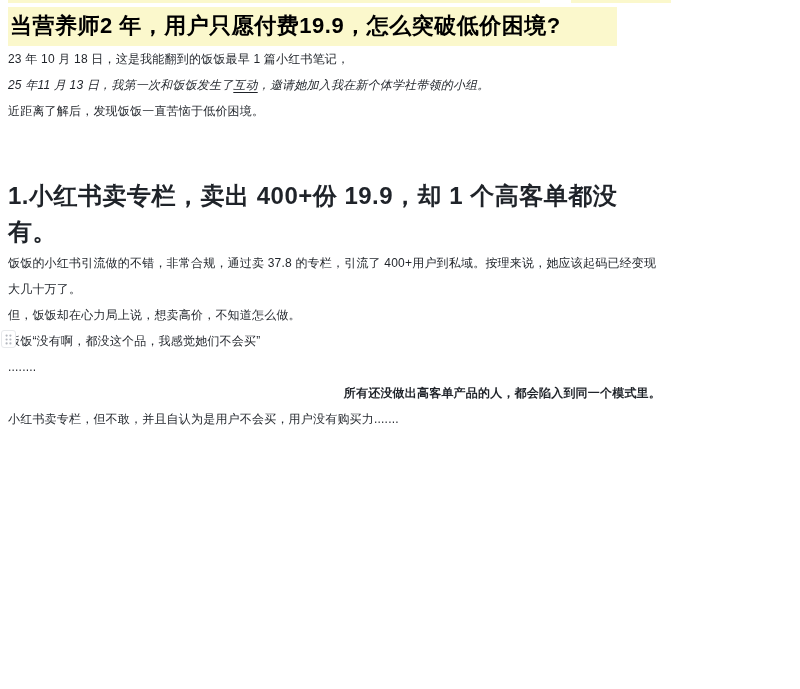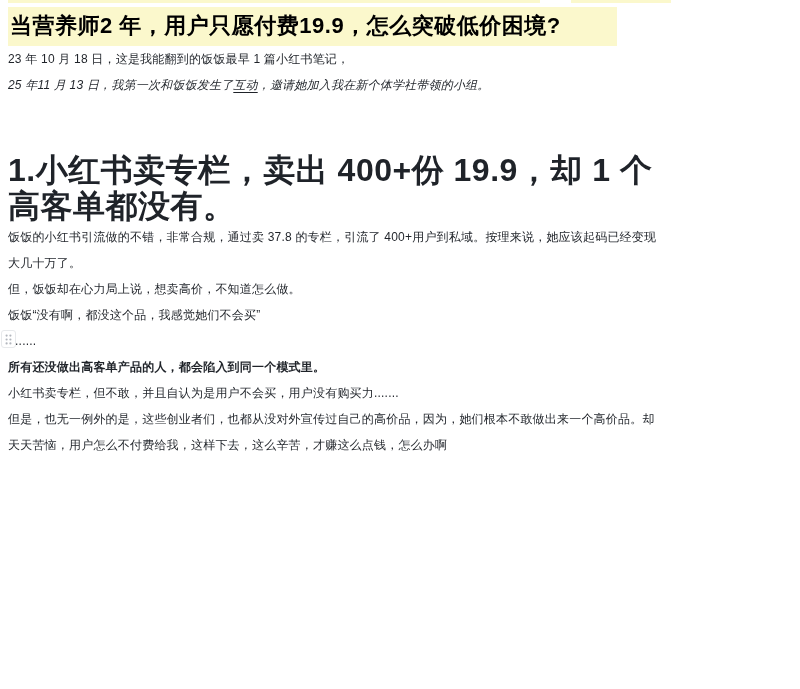--- a/index.html
+++ b/index.html
@@ -38,27 +38,27 @@
     letter-spacing: 0.2px;
   }
   .mt-p1 { margin-top: 38px; }
   .mt-p2 { margin-top: 7px; font-style: italic; }
   .mt-p3 { margin-top: 34px; }
   .mt-p4 { margin-top: 35px; }
   .mt-p5 { margin-top: 32px; }
   .mt-p6 { margin-top: 7px; }
   .mt-p7 { margin-top: 6px; }
   .mt-p8 { margin-top: 6px; }
-  .mt-p9 { margin-top: 32px; }
+  .mt-p9 { margin-top: 32px; text-align: right; }
   .mt-p10 { margin-top: 6px; }
   .mt-p11 { margin-top: 8px; }
 
   h2.doc-h2 {
     margin: 54px 8px 0 8px;
-    font-size: 32px;
+    font-size: 24px;
     font-weight: 700;
     line-height: 36px;
     letter-spacing: 0.5px;
   }
   .bold { font-weight: 700; }
   u.inline-underline { text-decoration: underline; text-underline-offset: 3px; }
 
   .drag-handle {
     position: absolute;
     left: 1px;
@@ -81,20 +81,21 @@
 
   <div class="sliver seg1"></div>
   <div class="sliver seg2"></div>
 
   <h1 class="doc-title"><mark class="title-mark">当营养师2 年，用户只愿付费19.9，怎么突破低价困境?</mark></h1>
 
   <p class="body mt-p1">23 年 10 月 18 日，这是我能翻到的饭饭最早 1 篇小红书笔记，</p>
 
   <p class="body mt-p2"><span>25 年11 月 13 日，我第一次和饭饭发生了</span><u class="inline-underline">互动</u><span>，邀请她加入我在新个体学社带领的小组。</span></p>
 
+  <p class="body mt-p3">近距离了解后，发现饭饭一直苦恼于低价困境。</p>
 
   <h2 class="doc-h2">1.小红书卖专栏，卖出 400+份 19.9，却 1 个高客单都没有。</h2>
 
   <div class="drag-handle">
     <svg width="7" height="11" viewBox="0 0 7 11">
       <circle cx="1.6" cy="1.6" r="1.1" fill="#b2b6bd"></circle>
       <circle cx="5.4" cy="1.6" r="1.1" fill="#b2b6bd"></circle>
       <circle cx="1.6" cy="5.5" r="1.1" fill="#b2b6bd"></circle>
       <circle cx="5.4" cy="5.5" r="1.1" fill="#b2b6bd"></circle>
       <circle cx="1.6" cy="9.4" r="1.1" fill="#b2b6bd"></circle>
@@ -108,15 +109,14 @@
 
 
   <p class="body mt-p7">饭饭“没有啊，都没这个品，我感觉她们不会买”</p>
 
   <p class="body mt-p8">........</p>
 
   <p class="body bold mt-p9">所有还没做出高客单产品的人，都会陷入到同一个模式里。</p>
 
   <p class="body mt-p10">小红书卖专栏，但不敢，并且自认为是用户不会买，用户没有购买力.......</p>
 
-  <p class="body mt-p11">但是，也无一例外的是，这些创业者们，也都从没对外宣传过自己的高价品，因为，她们根本不敢做出来一个高价品。却天天苦恼，用户怎么不付费给我，这样下去，这么辛苦，才赚这么点钱，怎么办啊</p>
 
 </div>
 
 </body></html>

